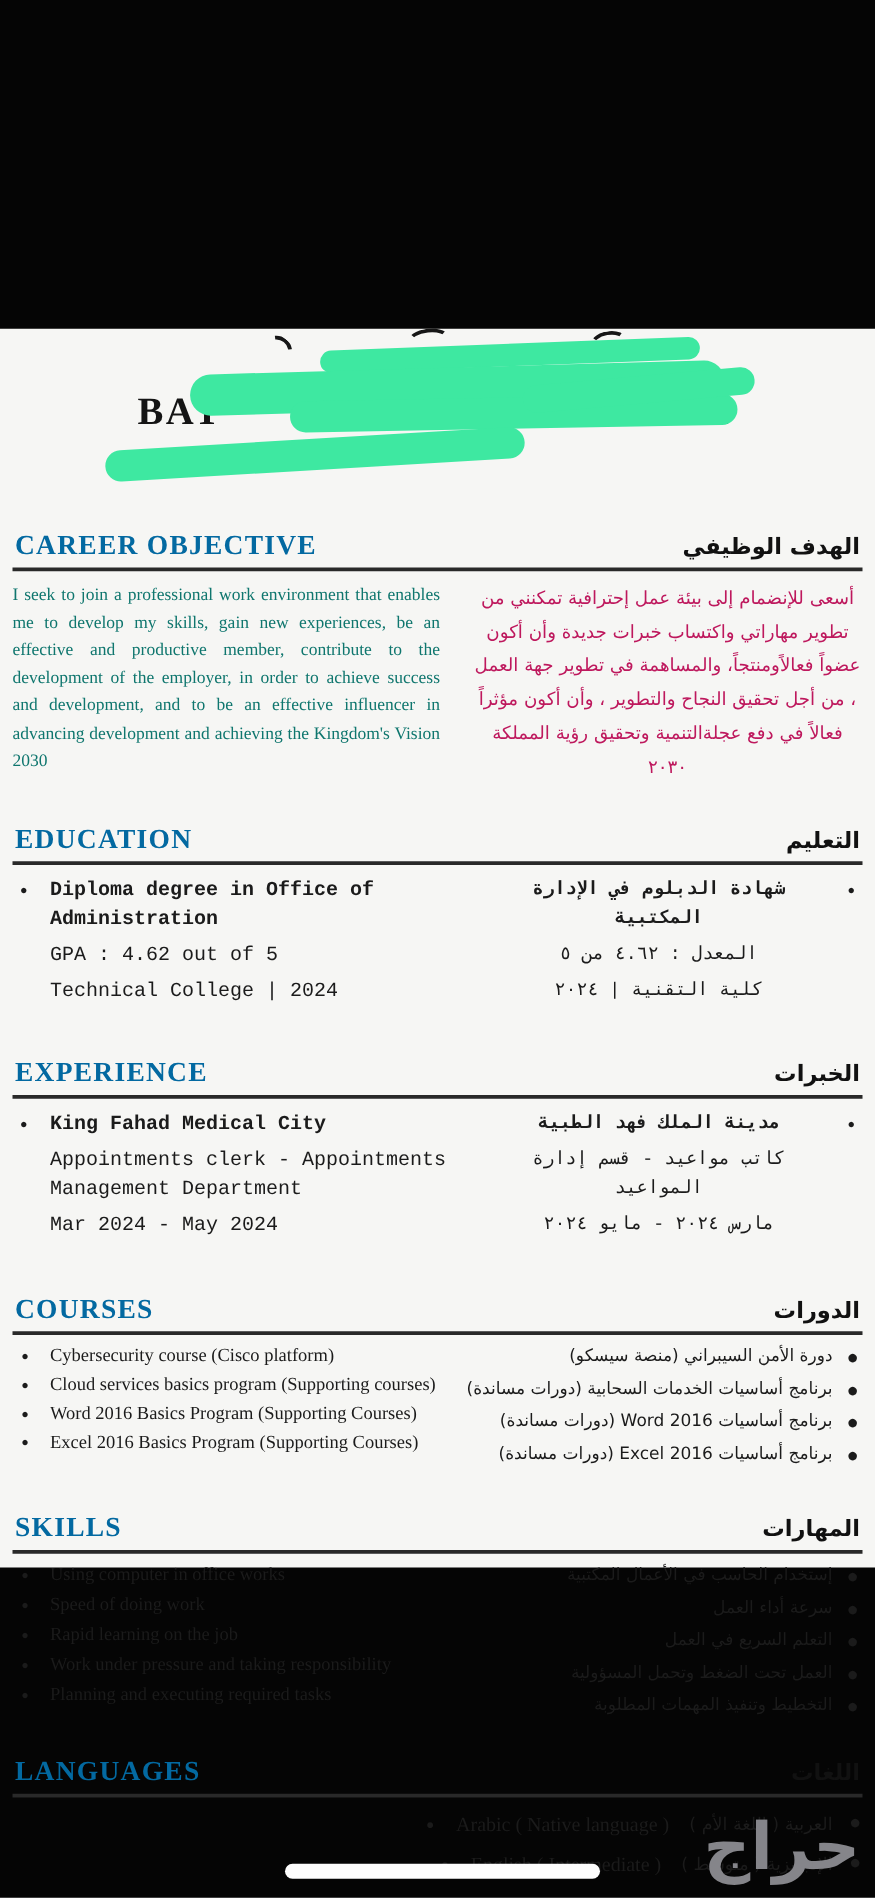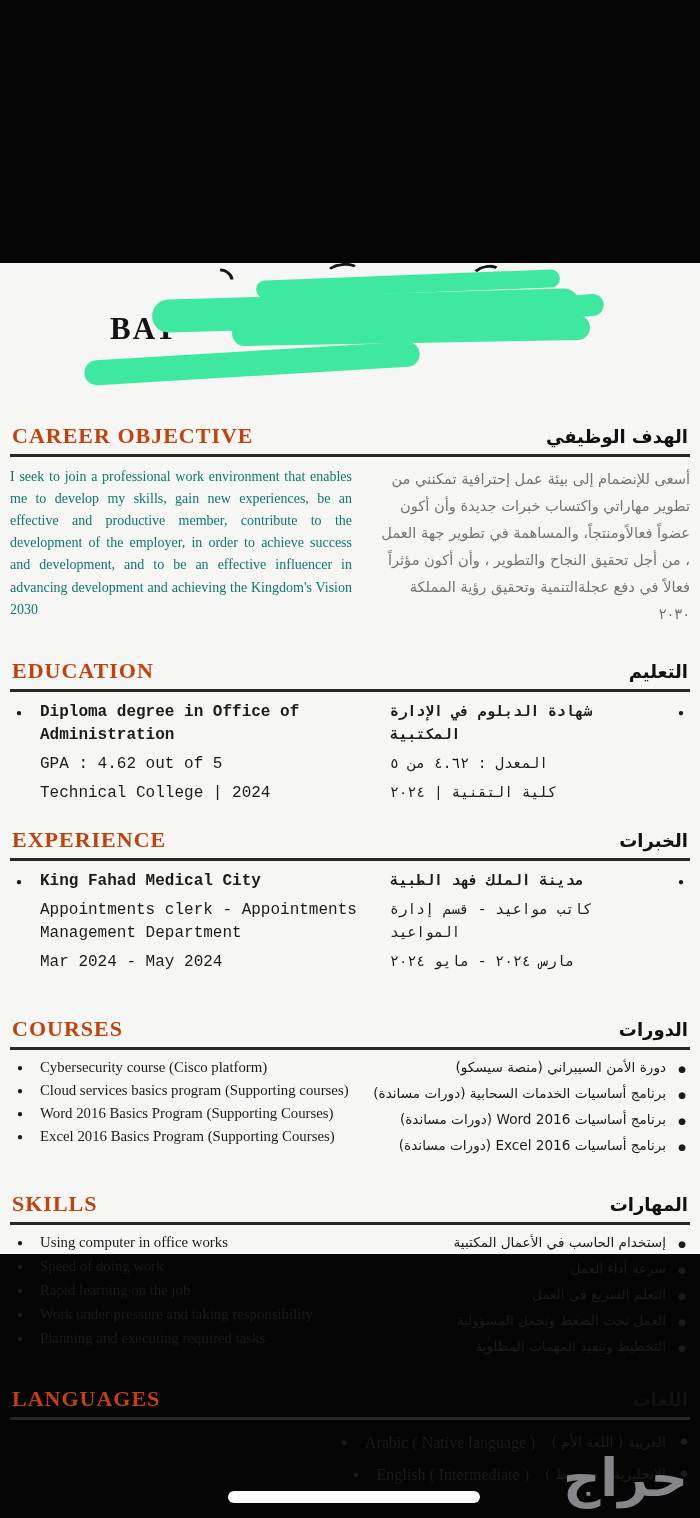--- a/index.html
+++ b/index.html
@@ -39,31 +39,31 @@
   .s2{left:142px;top:31px;width:428px;height:33px;transform:rotate(-1.6deg);border-radius:18px;}
   .s3{left:222px;top:55px;width:358px;height:25px;transform:rotate(-1deg);}
   .s4{left:408px;top:38px;width:186px;height:22px;transform:rotate(-5deg);}
   .s5{left:74px;top:88px;width:336px;height:25px;transform:rotate(-3.4deg);border-radius:13px;}
   
   .sec{margin-top:20px;}
   .title-row{
     display:flex;justify-content:space-between;align-items:baseline;
     border-bottom:3px solid #292929;padding:0 2px 5px 2px;
   }
-  .t-en{font-weight:bold;font-size:22px;letter-spacing:1px;color:#c2410c;
+  .t-en{font-weight:bold;font-size:22px;letter-spacing:1px;color:#0369a1;
     font-family:"Liberation Serif",serif;}
   .t-ar{font-weight:bold;font-size:18px;color:#111;direction:rtl;
     font-family:"DejaVu Sans",sans-serif;}
   .two-col{display:flex;justify-content:space-between;margin-top:9px;}
   .col-en{width:342px;font-size:14px;line-height:1.58;text-align:justify;color:#0f766e;}
-  .col-ar{width:312px;direction:rtl;text-align:right;font-size:14.6px;line-height:1.85;
-    color:#737373;font-family:"DejaVu Sans",sans-serif;}
+  .col-ar{width:312px;direction:rtl;text-align:center;font-size:14.6px;line-height:1.85;
+    color:#be185d;font-family:"DejaVu Sans",sans-serif;}
   
   .entry-en{width:380px;}
-  .entry-ar{width:300px;direction:rtl;text-align:left;font-family:"DejaVu Sans",sans-serif;}
+  .entry-ar{width:300px;direction:rtl;text-align:center;font-family:"DejaVu Sans",sans-serif;}
   .b-line{position:relative;padding-left:30px;font-size:16px;line-height:23px;margin-bottom:6px;font-family:Liberation Mono, monospace;}
   .b-line.bold{font-weight:bold;}
   .b-line.dot::before{content:"●";position:absolute;left:6px;top:1px;font-size:10px;}
   .entry-ar .b-line{padding-left:0;padding-right:26px;font-size:14.6px;}
   .entry-ar .b-line.dot::before{left:auto;right:6px;}
   
   .ul{list-style:none;margin:0;padding:0;}
   .ul li{position:relative;font-size:14.8px;margin-bottom:8px;}
   .ul-en li{padding-left:30px;line-height:16px;font-family:Liberation Serif, serif;}
   .ul-en li::before{content:"●";position:absolute;left:7px;top:1px;font-size:10px;}
@@ -130,21 +130,21 @@
           <div class="b-line">Technical College | 2024</div>
         </div>
         <div class="entry-ar">
           <div class="b-line dot bold">شهادة الدبلوم في الإدارة المكتبية</div>
           <div class="b-line">المعدل : ٤.٦٢ من ٥</div>
           <div class="b-line">كلية التقنية | ٢٠٢٤</div>
         </div>
       </div>
     </section>
 
-    <section class="sec" style="margin-top:16px">
+    <section class="sec" style="margin-top:34px">
       <div class="title-row">
         <span class="t-en">EXPERIENCE</span>
         <span class="t-ar">الخبرات</span>
       </div>
       <div class="two-col">
         <div class="entry-en">
           <div class="b-line dot bold">King Fahad Medical City</div>
           <div class="b-line">Appointments clerk - Appointments Management Department</div>
           <div class="b-line">Mar 2024 - May 2024</div>
         </div>

